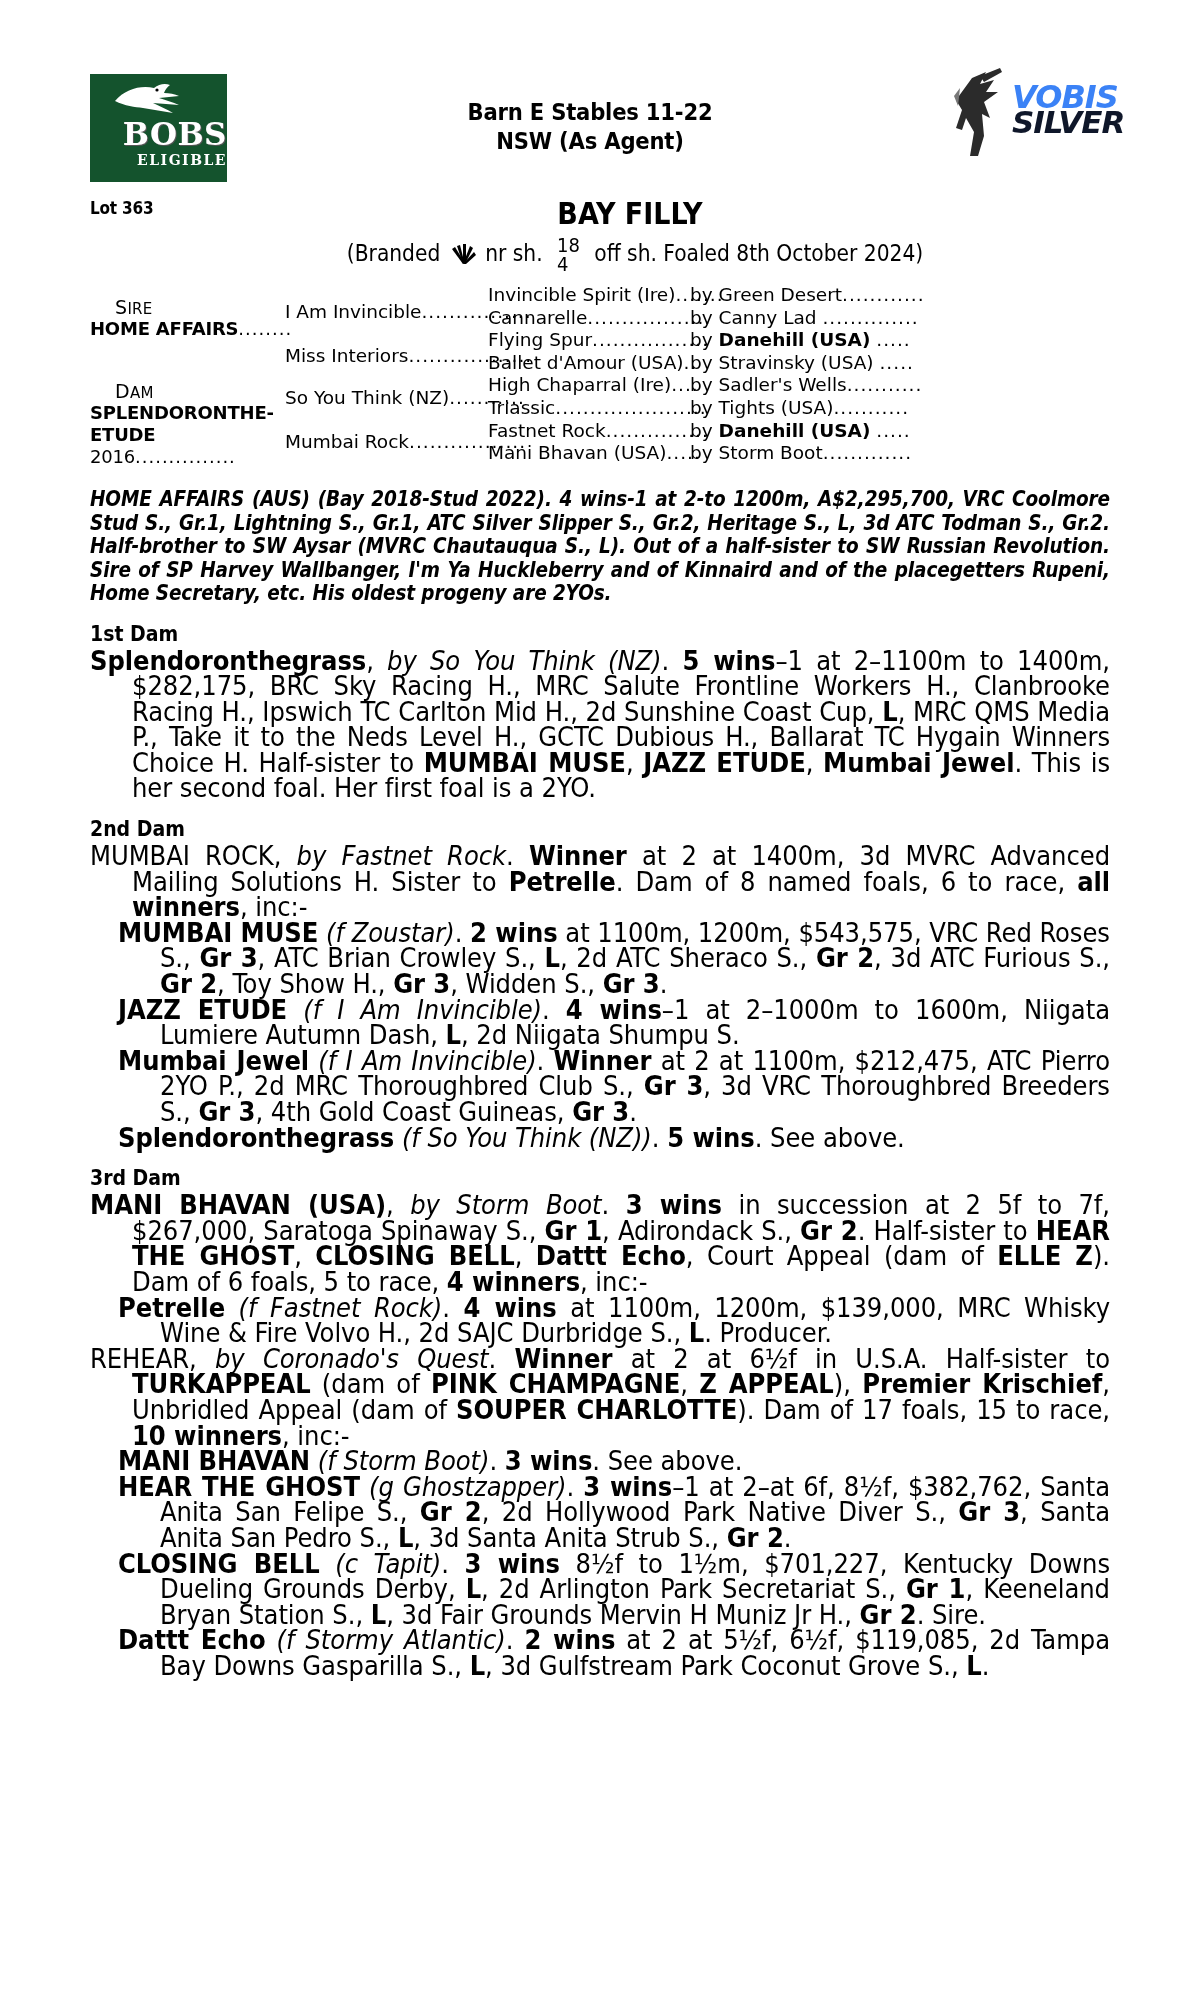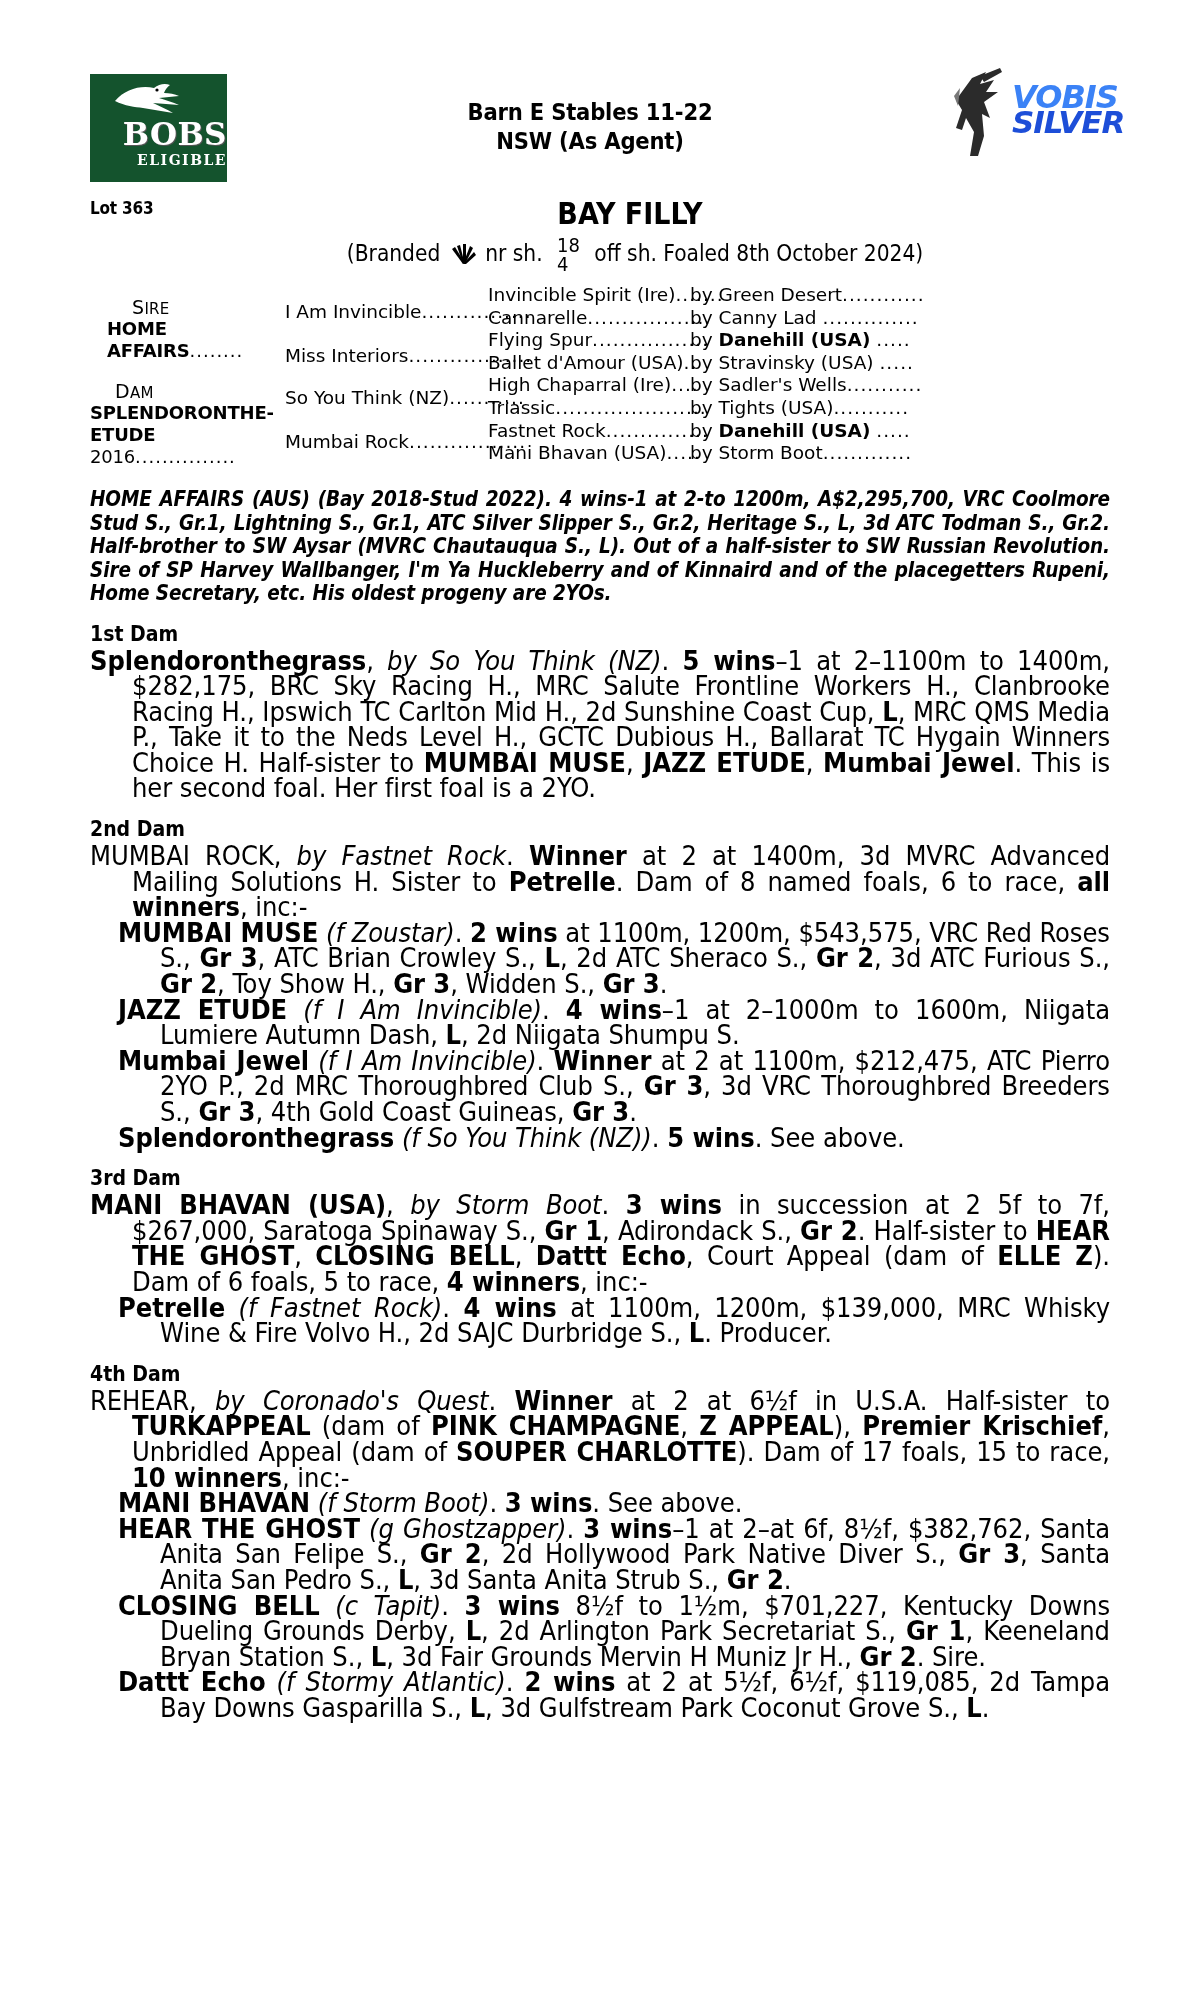--- a/index.html
+++ b/index.html
@@ -87,21 +87,21 @@
     position: absolute;
     left: 62px;
     top: 16px;
     font-family: "DejaVu Sans", sans-serif;
     font-weight: bold;
     font-style: italic;
     line-height: 30px;
     letter-spacing: -1px;
   }
   .vobis-text .v1 { font-size: 32px; color: #3b82f6; display:block;}
-  .vobis-text .v2 { font-size: 31px; color: #1d4ed8; display:block; margin-top:-5px;}
+  .vobis-text .v2 { font-size: 31px; color: #0f172a; display:block; margin-top:-5px;}
 
   
   .title-row {
     position: relative;
     margin: 4px 90px 0 90px;
     height: 34px;
   }
   .lot-no {
     position: absolute;
     left: 0;
@@ -173,21 +173,21 @@
   .small-caps span { font-size: 15px; }
   .ped-name {
     font-weight: bold;
     font-size: 18px;
     letter-spacing: -0.2px;
     line-height: 22px;
   }
   .ped-name .yr { font-weight: normal; }
   .dots { font-weight: normal; letter-spacing: 1px; }
 
-  .sire-block { position: absolute; left: 0; top: 12px; margin-left: 17px; }
+  .sire-block { position: absolute; left: 0; top: 12px; }
   .dam-block  { position: absolute; left: 0; top: 96px; }
 
   .ped-col2 {
     position: absolute;
     left: 195px;
     top: 0;
     width: 200px;
     font-size: 18.5px;
     line-height: 21px;
   }
@@ -371,21 +371,20 @@
       <div class="entry"><b>Splendoronthegrass</b>, <i>by So You Think (NZ)</i>. <b>5 wins</b>–1 at 2–1100m to 1400m, $282,175, BRC Sky Racing H., MRC Salute Frontline Workers H., Clanbrooke Racing H., Ipswich TC Carlton Mid H., 2d Sunshine Coast Cup, <b>L</b>, MRC QMS Media P., Take it to the Neds Level H., GCTC Dubious H., Ballarat TC Hygain Winners Choice H. Half-sister to <b>MUMBAI MUSE</b>, <b>JAZZ ETUDE</b>, <b>Mumbai Jewel</b>. This is her second foal. Her first foal is a 2YO.</div>
       <div class="dam-head">2nd Dam</div>
       <div class="entry">MUMBAI ROCK, <i>by Fastnet Rock</i>. <b>Winner</b> at 2 at 1400m, 3d MVRC Advanced Mailing Solutions H. Sister to <b>Petrelle</b>. Dam of 8 named foals, 6 to race, <b>all winners</b>, inc:-</div>
       <div class="entry lvl2"><b>MUMBAI MUSE</b> <i>(f Zoustar)</i>. <b>2 wins</b> at 1100m, 1200m, $543,575, VRC Red Roses S., <b>Gr 3</b>, ATC Brian Crowley S., <b>L</b>, 2d ATC Sheraco S., <b>Gr 2</b>, 3d ATC Furious S., <b>Gr 2</b>, Toy Show H., <b>Gr 3</b>, Widden S., <b>Gr 3</b>.</div>
       <div class="entry lvl2"><b>JAZZ ETUDE</b> <i>(f I Am Invincible)</i>. <b>4 wins</b>–1 at 2–1000m to 1600m, Niigata Lumiere Autumn Dash, <b>L</b>, 2d Niigata Shumpu S.</div>
       <div class="entry lvl2"><b>Mumbai Jewel</b> <i>(f I Am Invincible)</i>. <b>Winner</b> at 2 at 1100m, $212,475, ATC Pierro 2YO P., 2d MRC Thoroughbred Club S., <b>Gr 3</b>, 3d VRC Thoroughbred Breeders S., <b>Gr 3</b>, 4th Gold Coast Guineas, <b>Gr 3</b>.</div>
       <div class="entry lvl2"><b>Splendoronthegrass</b> <i>(f So You Think (NZ))</i>. <b>5 wins</b>. See above.</div>
       <div class="dam-head">3rd Dam</div>
       <div class="entry"><b>MANI BHAVAN (USA)</b>, <i>by Storm Boot</i>. <b>3 wins</b> in succession at 2 5f to 7f, $267,000, Saratoga Spinaway S., <b>Gr 1</b>, Adirondack S., <b>Gr 2</b>. Half-sister to <b>HEAR THE GHOST</b>, <b>CLOSING BELL</b>, <b>Dattt Echo</b>, Court Appeal (dam of <b>ELLE Z</b>). Dam of 6 foals, 5 to race, <b>4 winners</b>, inc:-</div>
       <div class="entry lvl2"><b>Petrelle</b> <i>(f Fastnet Rock)</i>. <b>4 wins</b> at 1100m, 1200m, $139,000, MRC Whisky Wine &amp; Fire Volvo H., 2d SAJC Durbridge S., <b>L</b>. Producer.</div>
-      <div class="dam-head">4th Dam</div>
       <div class="entry">REHEAR, <i>by Coronado's Quest</i>. <b>Winner</b> at 2 at 6½f in U.S.A. Half-sister to <b>TURKAPPEAL</b> (dam of <b>PINK CHAMPAGNE</b>, <b>Z APPEAL</b>), <b>Premier Krischief</b>, Unbridled Appeal (dam of <b>SOUPER CHARLOTTE</b>). Dam of 17 foals, 15 to race, <b>10 winners</b>, inc:-</div>
       <div class="entry lvl2"><b>MANI BHAVAN</b> <i>(f Storm Boot)</i>. <b>3 wins</b>. See above.</div>
       <div class="entry lvl2"><b>HEAR THE GHOST</b> <i>(g Ghostzapper)</i>. <b>3 wins</b>–1 at 2–at 6f, 8½f, $382,762, Santa Anita San Felipe S., <b>Gr 2</b>, 2d Hollywood Park Native Diver S., <b>Gr 3</b>, Santa Anita San Pedro S., <b>L</b>, 3d Santa Anita Strub S., <b>Gr 2</b>.</div>
       <div class="entry lvl2"><b>CLOSING BELL</b> <i>(c Tapit)</i>. <b>3 wins</b> 8½f to 1½m, $701,227, Kentucky Downs Dueling Grounds Derby, <b>L</b>, 2d Arlington Park Secretariat S., <b>Gr 1</b>, Keeneland Bryan Station S., <b>L</b>, 3d Fair Grounds Mervin H Muniz Jr H., <b>Gr 2</b>. Sire.</div>
       <div class="entry lvl2"><b>Dattt Echo</b> <i>(f Stormy Atlantic)</i>. <b>2 wins</b> at 2 at 5½f, 6½f, $119,085, 2d Tampa Bay Downs Gasparilla S., <b>L</b>, 3d Gulfstream Park Coconut Grove S., <b>L</b>.</div>
     </div>
 
 </div>
 
 </body></html>

